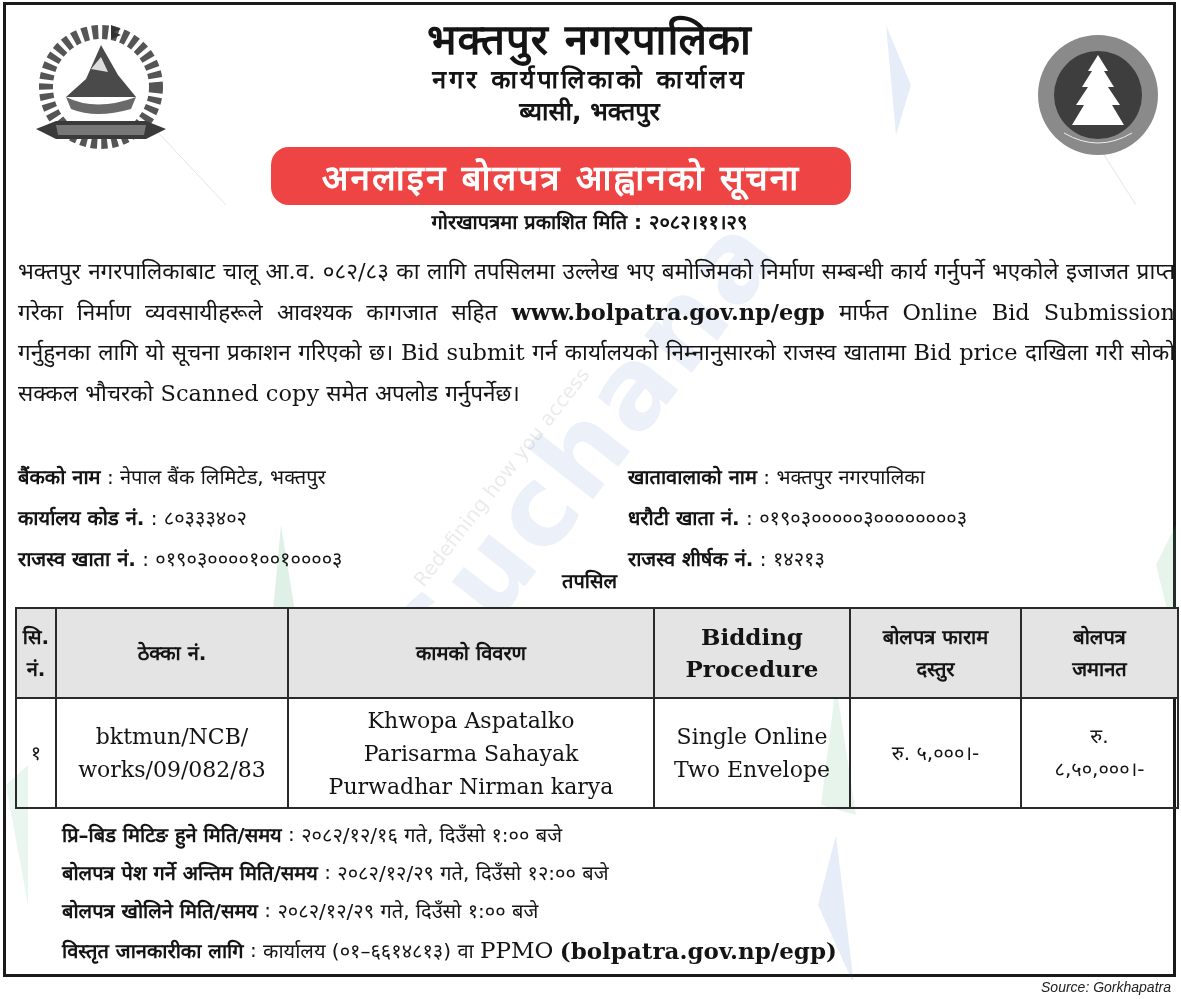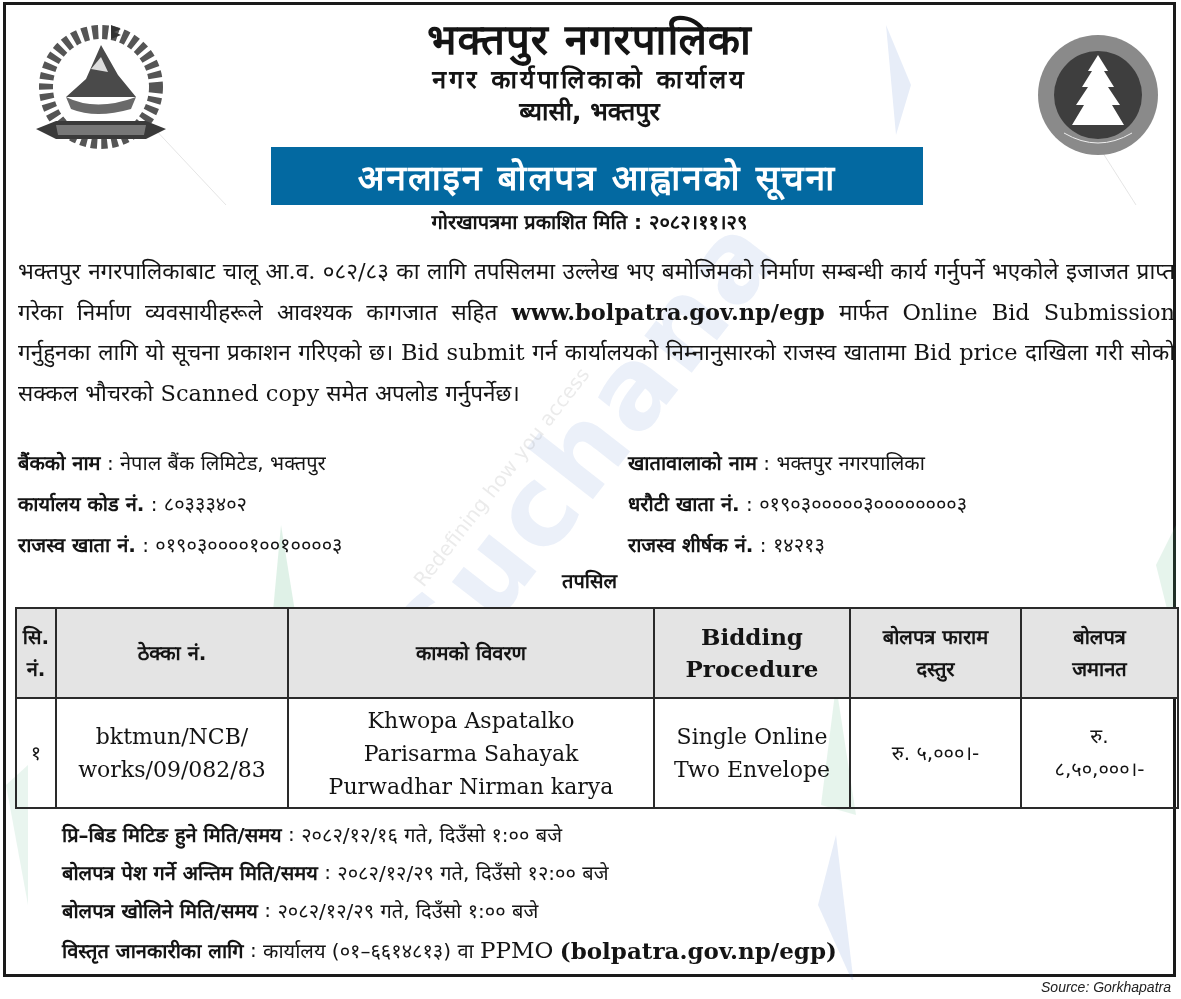--- a/index.html
+++ b/index.html
@@ -25,36 +25,36 @@
 
   .emblem-left { position: absolute; left: 20px; top: 12px; width: 150px; height: 148px; z-index: 2; }
   .emblem-right { position: absolute; left: 1020px; top: 28px; width: 145px; height: 130px; z-index: 2; }
 
   .head { position: absolute; left: 0; width: 100%; text-align: center; z-index: 2; font-family: "DejaVu Sans", sans-serif; }
   .h-org { top: 4px; font-size: 42px; font-weight: bold; letter-spacing: 1px; }
   .h-office { top: 56px; font-size: 25px; font-weight: bold; letter-spacing: 3px; }
   .h-place { top: 88px; font-size: 25px; font-weight: bold; }
 
   .title-bar {
-    position: absolute; left: 265px; top: 142px; width: 652px; height: 58px;
-    background: #0369a1; color: #fff; z-index: 2;
+    position: absolute; left: 265px; top: 142px; width: 580px; height: 58px;
+    background: #ef4444; color: #fff; z-index: 2;
     display: flex; align-items: center; justify-content: center;
-    font-family: "DejaVu Sans", sans-serif; font-weight: bold; font-size: 35px; letter-spacing: 2px;
+    font-family: "DejaVu Sans", sans-serif; font-weight: bold; font-size: 35px; letter-spacing: 2px; border-radius: 18px;
   }
   .pub-date { position: absolute; left: 0; width: 100%; top: 203px; text-align: center; font-family: "DejaVu Sans", sans-serif; font-size: 20px; font-weight: bold; z-index: 2; }
 
   .body-text {
     position: absolute; left: 12px; top: 246px; width: 1157px; z-index: 2;
     font-size: 22.5px; line-height: 40.5px; text-align: justify; text-align-last: left;
     font-family: "DejaVu Serif", serif;
   }
   .body-text b { font-weight: bold; }
 
   .bank-grid { position: absolute; left: 12px; top: 444px; width: 1157px; z-index: 2; font-family: "DejaVu Sans", sans-serif; font-size: 20px; }
-  .bank-row { display: flex; height: 41px; align-items: flex-start; }
+  .bank-row { display: flex; height: 41px; align-items: flex-end; }
   .bank-col-l { width: 575px; }
   .bank-col-r { flex: 1; margin-left: 35px; }
   .bk-label { font-weight: bold; }
   .bk-val { font-weight: normal; }
 
   .table-caption { position: absolute; left: 0; width: 100%; top: 562px; text-align: center; font-family: "DejaVu Sans", sans-serif; font-weight: bold; font-size: 20px; z-index: 2; }
 
   table.tender {
     position: absolute; left: 9px; top: 602px; width: 1162px; z-index: 2;
     border-collapse: collapse; table-layout: fixed;

